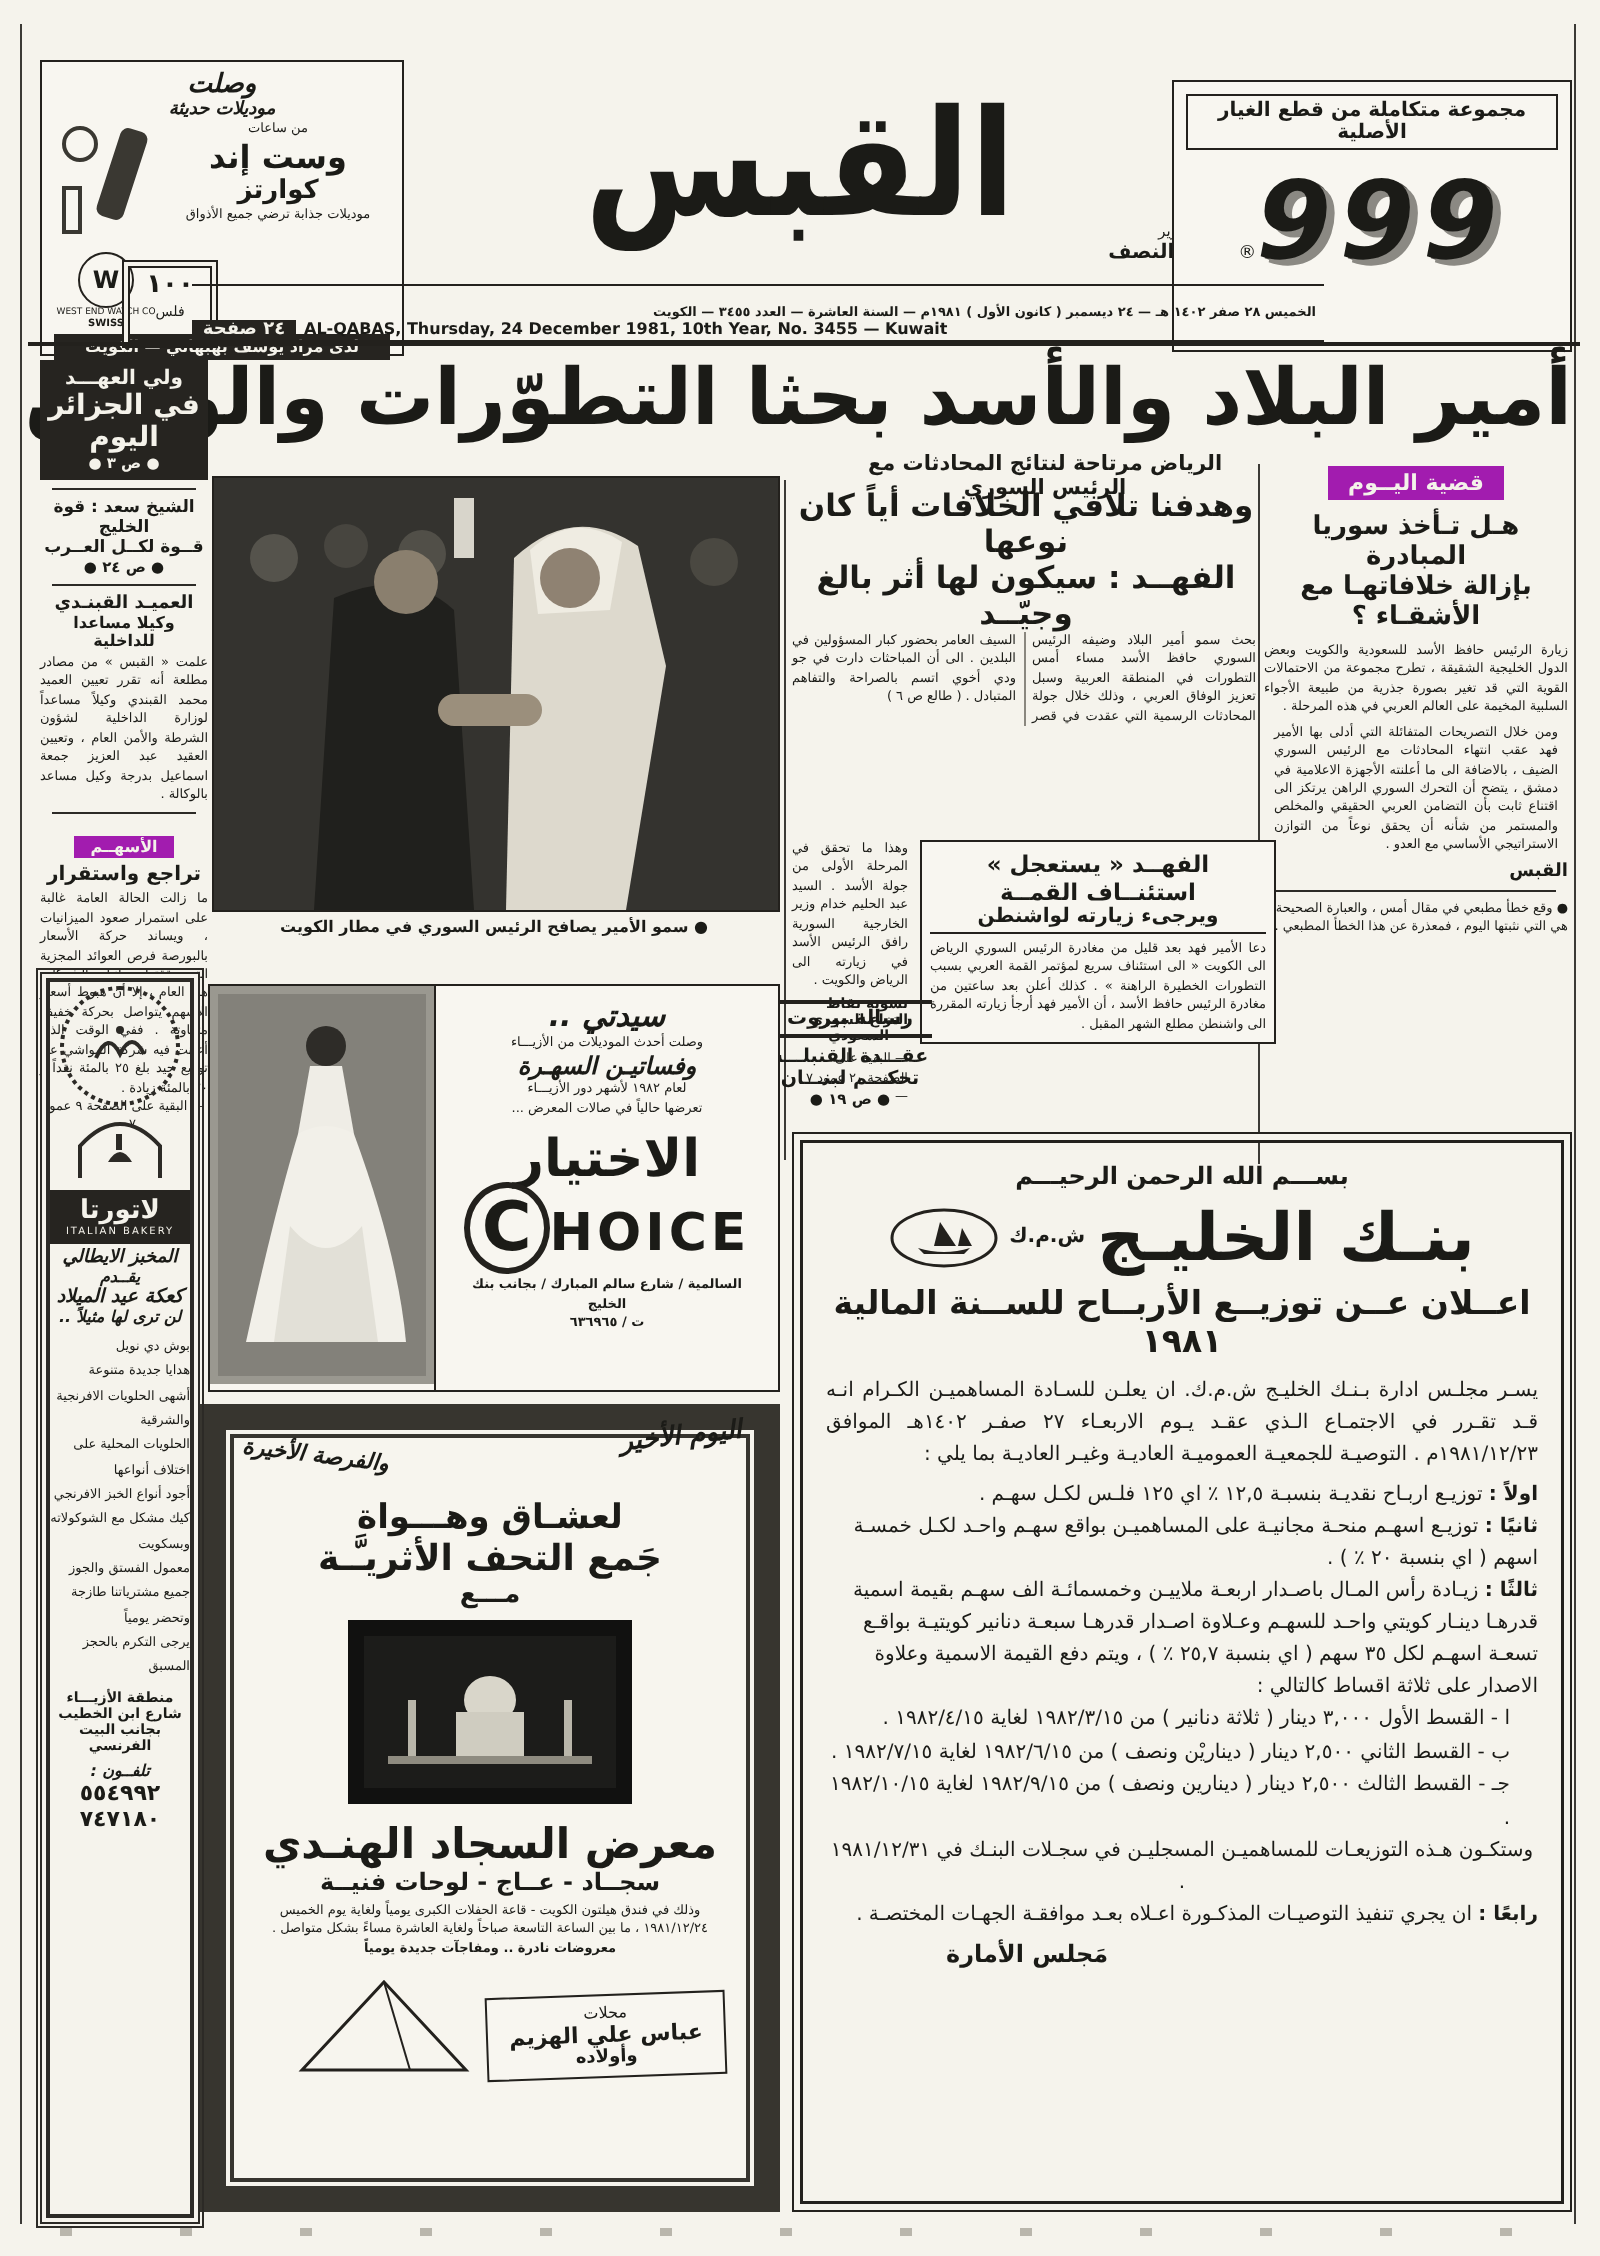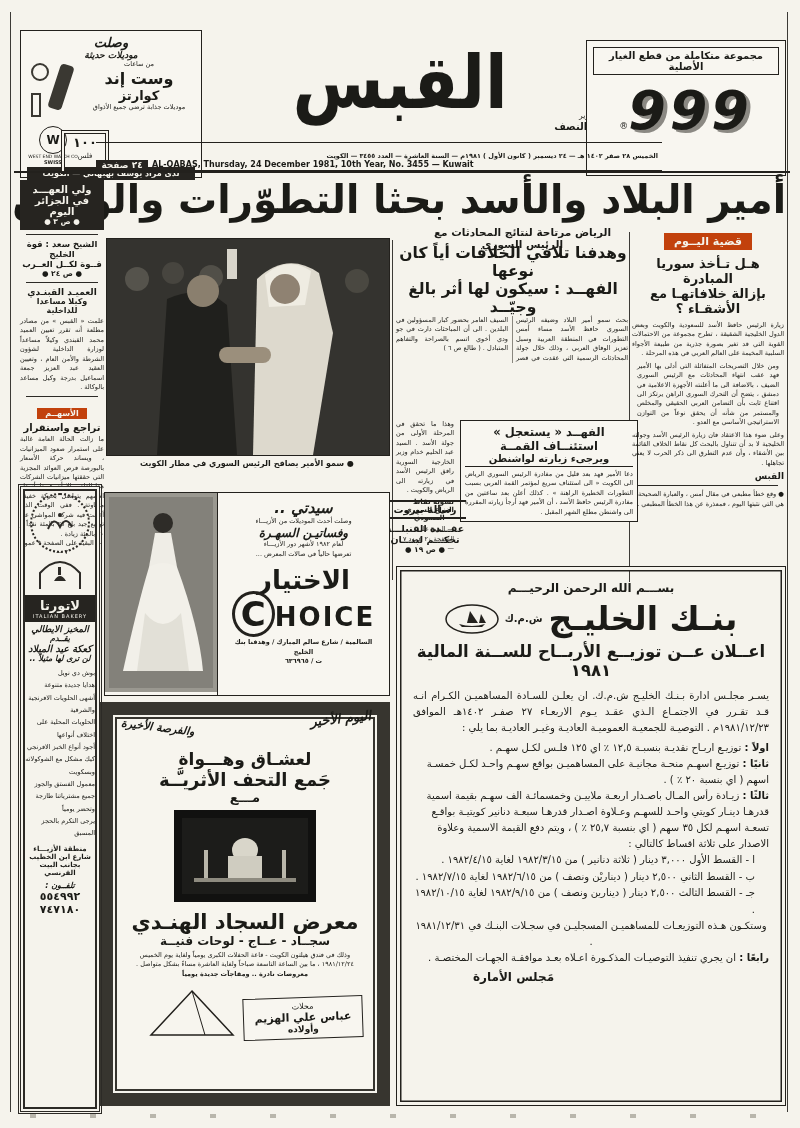--- a/index.html
+++ b/index.html
@@ -10,21 +10,21 @@
   .hrule{position:absolute;height:2px;background:#23211d;}
   .box{border:1.5px solid #23211d;background:#f8f6f0;}
   .dark{background:#262420;color:#f4f2ea;}
   .c{text-align:center;}
   .j{text-align:justify;}
   .b{font-weight:bold;}
   .tiny{font-size:6.5px;line-height:1.45;}
   .small{font-size:7.5px;line-height:1.5;}
   .masthead-title{font-size:66px;font-weight:900;transform:scaleY(1.12);letter-spacing:-2px;}
   .headline{font-size:39px;font-weight:900;letter-spacing:-1px;white-space:nowrap;}
-  .badge{display:inline-block;background:#c2410c;color:#f4f2ea;font-weight:bold;padding:2px 10px;}
+  .badge{display:inline-block;background:#a21caf;color:#f4f2ea;font-weight:bold;padding:2px 10px;}
   .photo{background:linear-gradient(160deg,#4a4a46 0%,#2e2d2a 45%,#1d1c1a 100%);}
   ul.plain{list-style:none;margin:0;padding:0;}
   .ornate{border:3px double #2c2a26;box-shadow:inset 0 0 0 2px #f5f3ec, inset 0 0 0 4px #2c2a26;margin-top:12px;}
   .carpet-frame{border:13px solid #37352f;box-shadow:inset 0 0 0 2px #f5f3ec,inset 0 0 0 4px #37352f;background:#f7f5ee;}
   .script{font-style:italic;font-weight:bold;}
   .ref{font-size:7.5px;font-weight:bold;}
   .sep{border-top:1px solid #2c2a26;margin:4px 6px;}
 </style>
 </head>
 <body>
@@ -139,30 +139,29 @@
     <div class="b" style="font-size:9.5px">تحكـــم لبنـــان</div>
     <div class="ref">● ص ١٩ ●</div>
   </div>
 
   <div class="abs" style="right:16px;top:230px;width:152px">
     <div class="c"><span class="badge" style="font-size:11px">قضية اليــوم</span></div>
     <div class="b c" style="font-size:13px;margin-top:6px">هـل تـأخذ سوريا المبادرة</div>
     <div class="b c" style="font-size:13px;margin-bottom:5px">بإزالة خلافاتهـا مع الأشقـاء ؟</div>
     <p class="tiny j" style="margin:0 0 3px">زيارة الرئيس حافظ الأسد للسعودية والكويت وبعض الدول الخليجية الشقيقة ، تطرح مجموعة من الاحتمالات القوية التي قد تغير بصورة جذرية من طبيعة الأجواء السلبية المخيمة على العالم العربي في هذه المرحلة .</p>
     <p class="tiny j" style="margin:0 5px 3px">ومن خلال التصريحات المتفائلة التي أدلى بها الأمير فهد عقب انتهاء المحادثات مع الرئيس السوري الضيف ، بالاضافة الى ما أعلنته الأجهزة الاعلامية في دمشق ، يتضح أن التحرك السوري الراهن يرتكز الى اقتناع ثابت بأن التضامن العربي الحقيقي والمخلص والمستمر من شأنه أن يحقق نوعاً من التوازن الاستراتيجي الأساسي مع العدو .</p>
-    <p class="tiny j" style="margin:0 0 3px">وعلى ضوء هذا الاعتقاد فان زيارة الرئيس الأسد وجولته الخليجية لا بد أن تتناول بالبحث كل نقاط الخلاف القائمة بين الأشقاء ، وأن عدم التطرق الى ذكر الحرب لا يعني تجاهلها .</p>
     <div class="b" style="font-size:9px">القبس</div>
     <div class="sep"></div>
     <div class="tiny">● وقع خطأ مطبعي في مقال أمس ، والعبارة الصحيحة هي التي نثبتها اليوم ، فمعذرة عن هذا الخطأ المطبعي .</div>
   </div>
 
   <div class="abs" style="left:20px;top:180px;width:84px">
     <div class="dark c" style="padding:4px 2px">
       <div class="b" style="font-size:10px">ولي العهـــد</div>
-      <div class="b" style="font-size:10px">في الجزائر اليوم</div>
+      <div class="b" style="font-size:14px">في الجزائر اليوم</div>
       <div class="ref">● ص ٣ ●</div>
     </div>
     <div class="sep"></div>
     <div class="c">
       <div class="b" style="font-size:8.5px">الشيخ سعد : قوة الخليج</div>
       <div class="b" style="font-size:8.5px">قــوة لكــل العــرب</div>
       <div class="ref">● ص ٢٤ ●</div>
     </div>
     <div class="sep"></div>
     <div class="c">
@@ -183,21 +182,21 @@
     <div style="flex:1;padding:6px 8px;text-align:center">
       <div class="script" style="font-size:15px;text-align:center">سيدتي ..</div>
       <div class="tiny">وصلت أحدث الموديلات من الأزيـــاء</div>
       <div class="script" style="font-size:12px">وفساتيـن السهـرة</div>
       <div class="tiny">لعام ١٩٨٢ لأشهر دور الأزيـــاء</div>
       <div class="tiny">تعرضها حالياً في صالات المعرض ...</div>
       <div class="b" style="font-size:26px;margin:6px 0 2px">الاختيار</div>
       <div style="direction:ltr;font-family:'DejaVu Sans',sans-serif">
         <span style="font-size:34px;font-weight:bold;border:3px solid #23211d;border-radius:50%;padding:0 6px;line-height:1">C</span><span style="font-size:26px;font-weight:bold;letter-spacing:2px">HOICE</span>
       </div>
-      <div class="tiny b" style="margin-top:6px">السالمية / شارع سالم المبارك / وهدفنا بنك الخليج</div>
+      <div class="tiny b" style="margin-top:6px">السالمية / شارع سالم المبارك / بجانب بنك الخليج</div>
       <div class="tiny b">ت / ٦٣٦٩٦٥</div>
     </div>
     <div style="width:112px;border-right:1px solid #23211d">
       <svg width="112" height="199" viewBox="0 0 112 199">
         <rect width="112" height="199" fill="#9a9890"></rect>
         <rect x="4" y="4" width="104" height="191" fill="#83817a"></rect>
         <circle cx="58" cy="30" r="10" fill="#2e2c28"></circle>
         <path d="M50 40 l16 0 6 34 -28 0 z" fill="#efede6"></path>
         <path d="M44 74 q14 -8 28 0 q22 60 26 104 l-80 0 q14 -64 26 -104z" fill="#f2f0e9"></path>
         <path d="M40 120 q18 22 36 0 l8 58 -52 0z" fill="#e2e0d7"></path>

